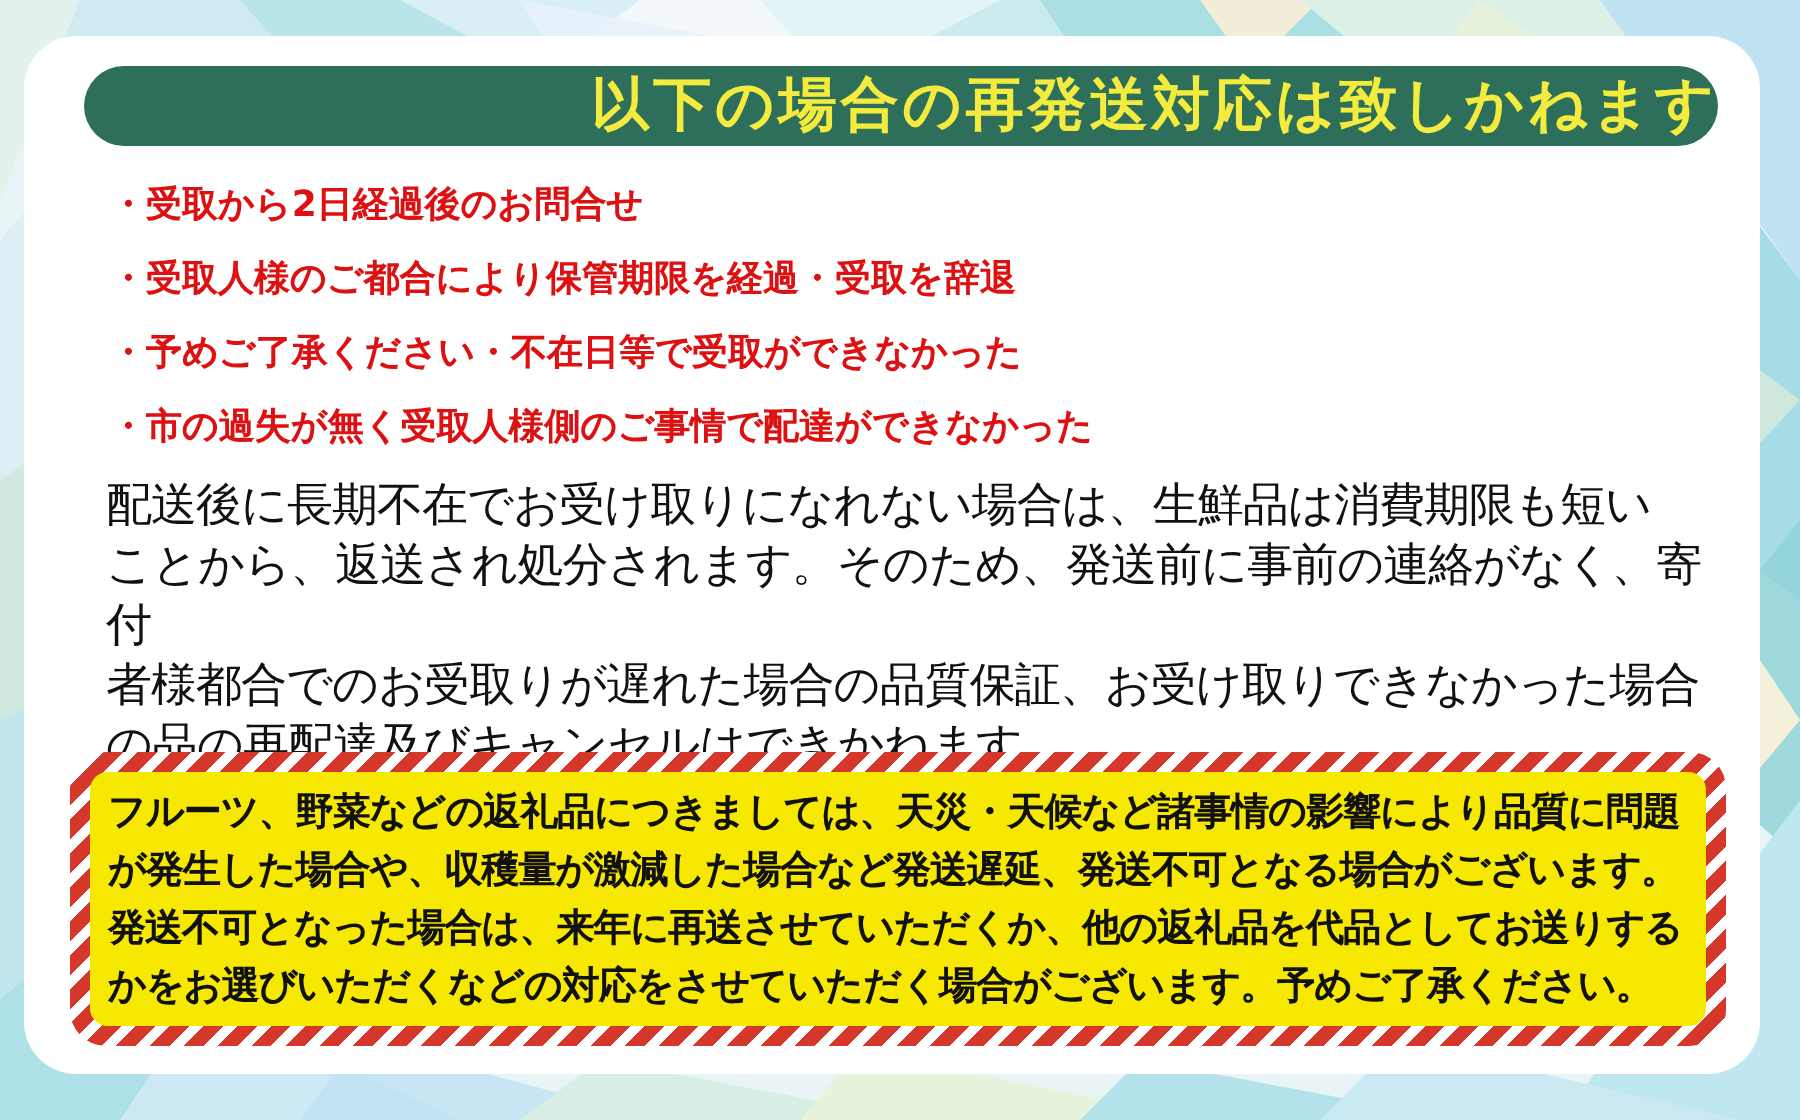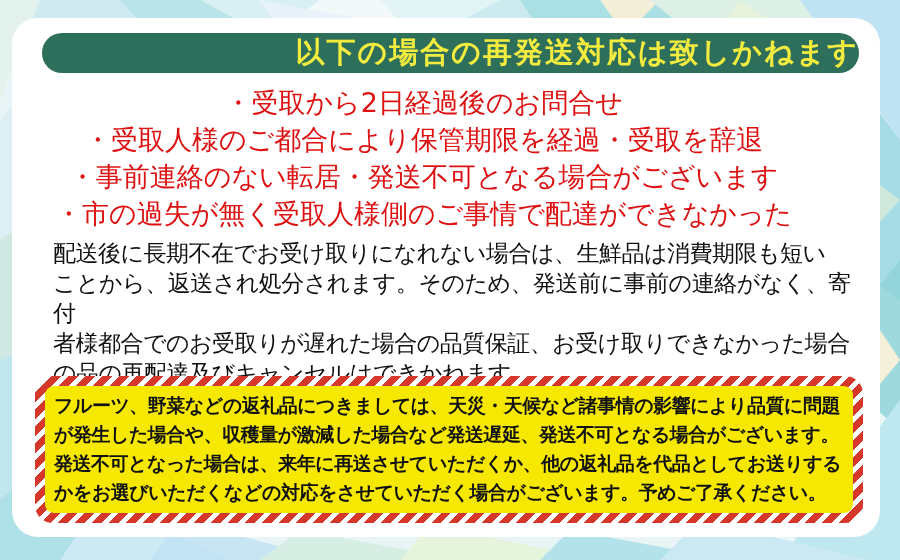--- a/index.html
+++ b/index.html
@@ -23,39 +23,39 @@
   }
   .title{
     font-size:29px;font-weight:bold;color:var(--header-text,#f3ec3e);
     letter-spacing:2px;white-space:nowrap;
   }
 
   .bullets{
     position:absolute;left:43px;top:66px;margin:0;padding:0;list-style:none;
   }
   .bullets li{
-    font-size:27px;font-weight:normal;color:var(--bullet-text,#dd1111);
-    line-height:37px;white-space:nowrap;text-align:center;
+    font-size:18px;font-weight:bold;color:var(--bullet-text,#dd1111);
+    line-height:37px;white-space:nowrap;
   }
 
   .body-text{
     position:absolute;left:41px;top:220px;width:814px;margin:0;
     font-size:23px;font-weight:500;line-height:30px;color:var(--body-text,#111111);
     white-space:pre-line;letter-spacing:-0.5px;
   }
 
   .caution{
     position:absolute;left:23px;top:358px;width:828px;height:147px;
     border-radius:18px;padding:10px;box-sizing:border-box;
     background:repeating-linear-gradient(135deg,
       var(--stripe-red,#d5382a) 0 7px, #ffffff 7px 12px);
   }
   .caution-inner{
     width:100%;height:100%;background:var(--caution-bg,#f6e800);
-    border-radius:9px;display:flex;align-items:flex-end;
+    border-radius:9px;display:flex;align-items:center;
     box-sizing:border-box;padding:6px 9px;
   }
   .caution-text{
     font-size:19px;font-weight:bold;line-height:29px;color:var(--body-text,#111111);
     white-space:pre-line;letter-spacing:-0.5px;
   }
 </style>
 </head>
 <body>
 
@@ -93,21 +93,21 @@
 
 <div class="card">
 
   <div class="title-bar">
     <span class="title">以下の場合の再発送対応は致しかねます</span>
   </div>
 
   <ul class="bullets">
     <li>・受取から2日経過後のお問合せ</li>
     <li>・受取人様のご都合により保管期限を経過・受取を辞退</li>
-    <li>・事前連絡のない転居・発送不可となる場合がございます</li>
+    <li>・予めご了承ください・不在日等で受取ができなかった</li>
     <li>・市の過失が無く受取人様側のご事情で配達ができなかった</li>
   </ul>
 
   <p class="body-text">配送後に長期不在でお受け取りになれない場合は、生鮮品は消費期限も短い
 ことから、返送され処分されます。そのため、発送前に事前の連絡がなく、寄付
 者様都合でのお受取りが遅れた場合の品質保証、お受け取りできなかった場合
 の品の再配達及びキャンセルはできかねます。</p>
 
   <div class="caution">
     <div class="caution-inner">

